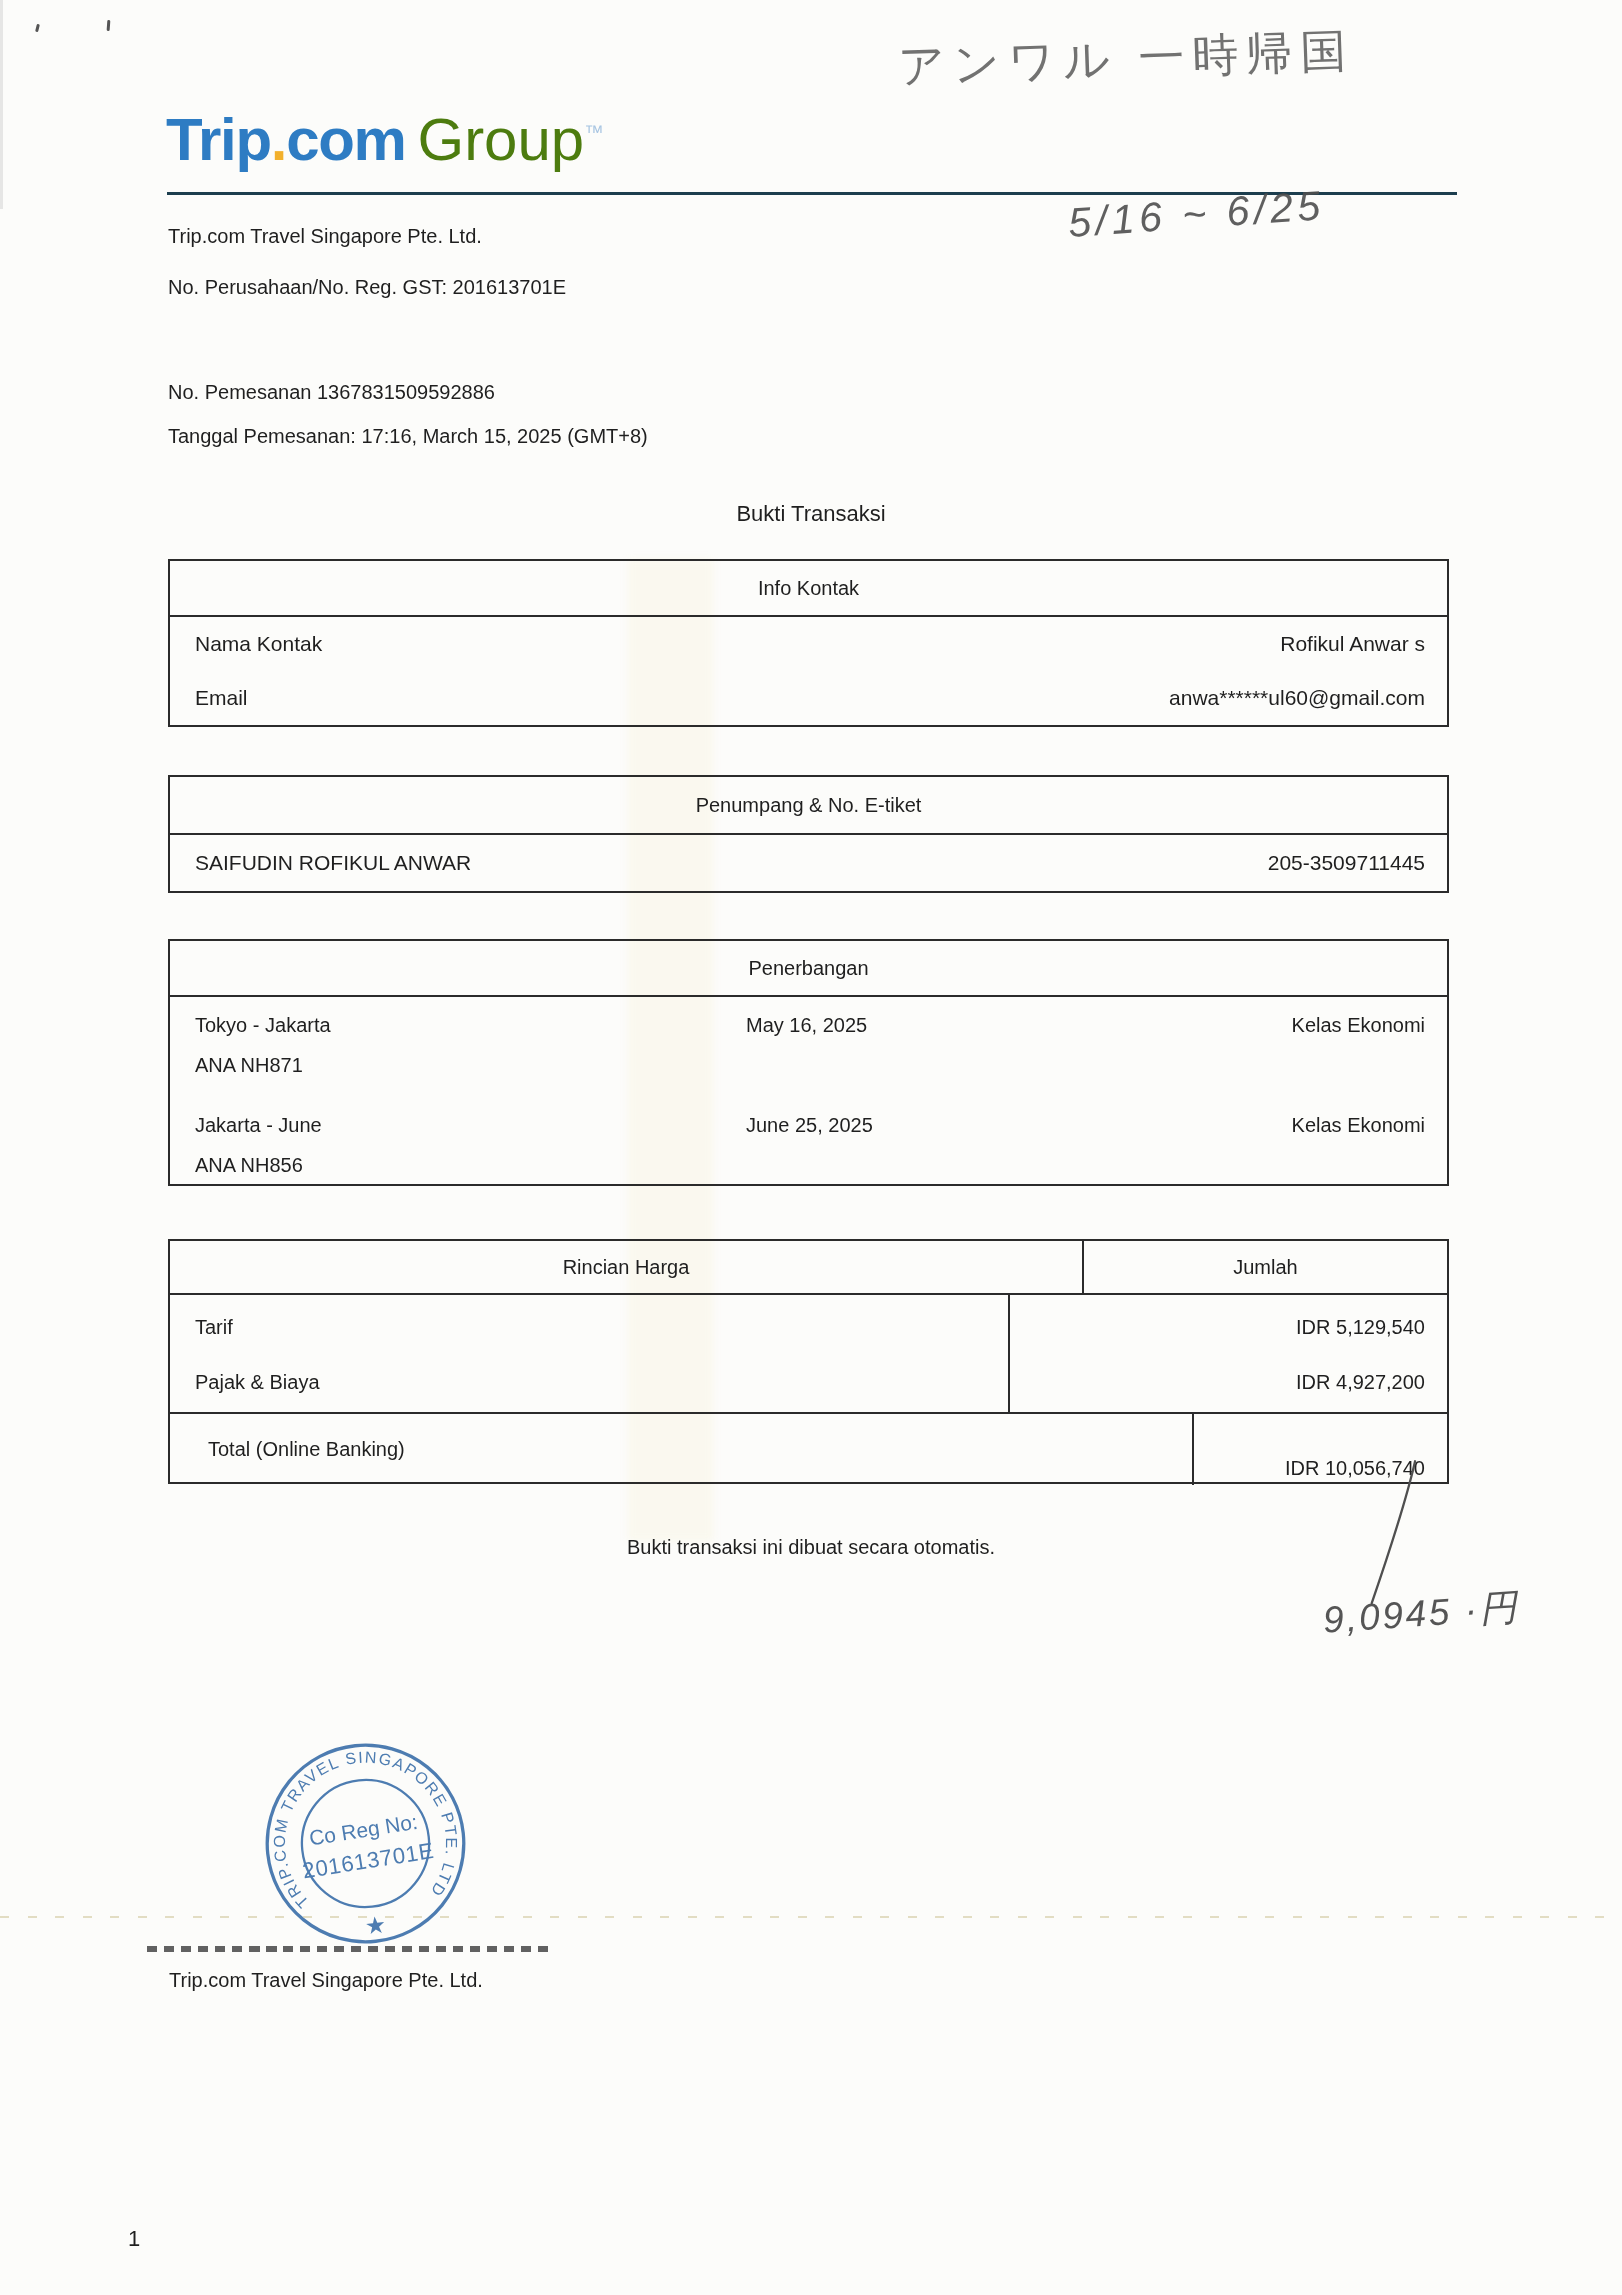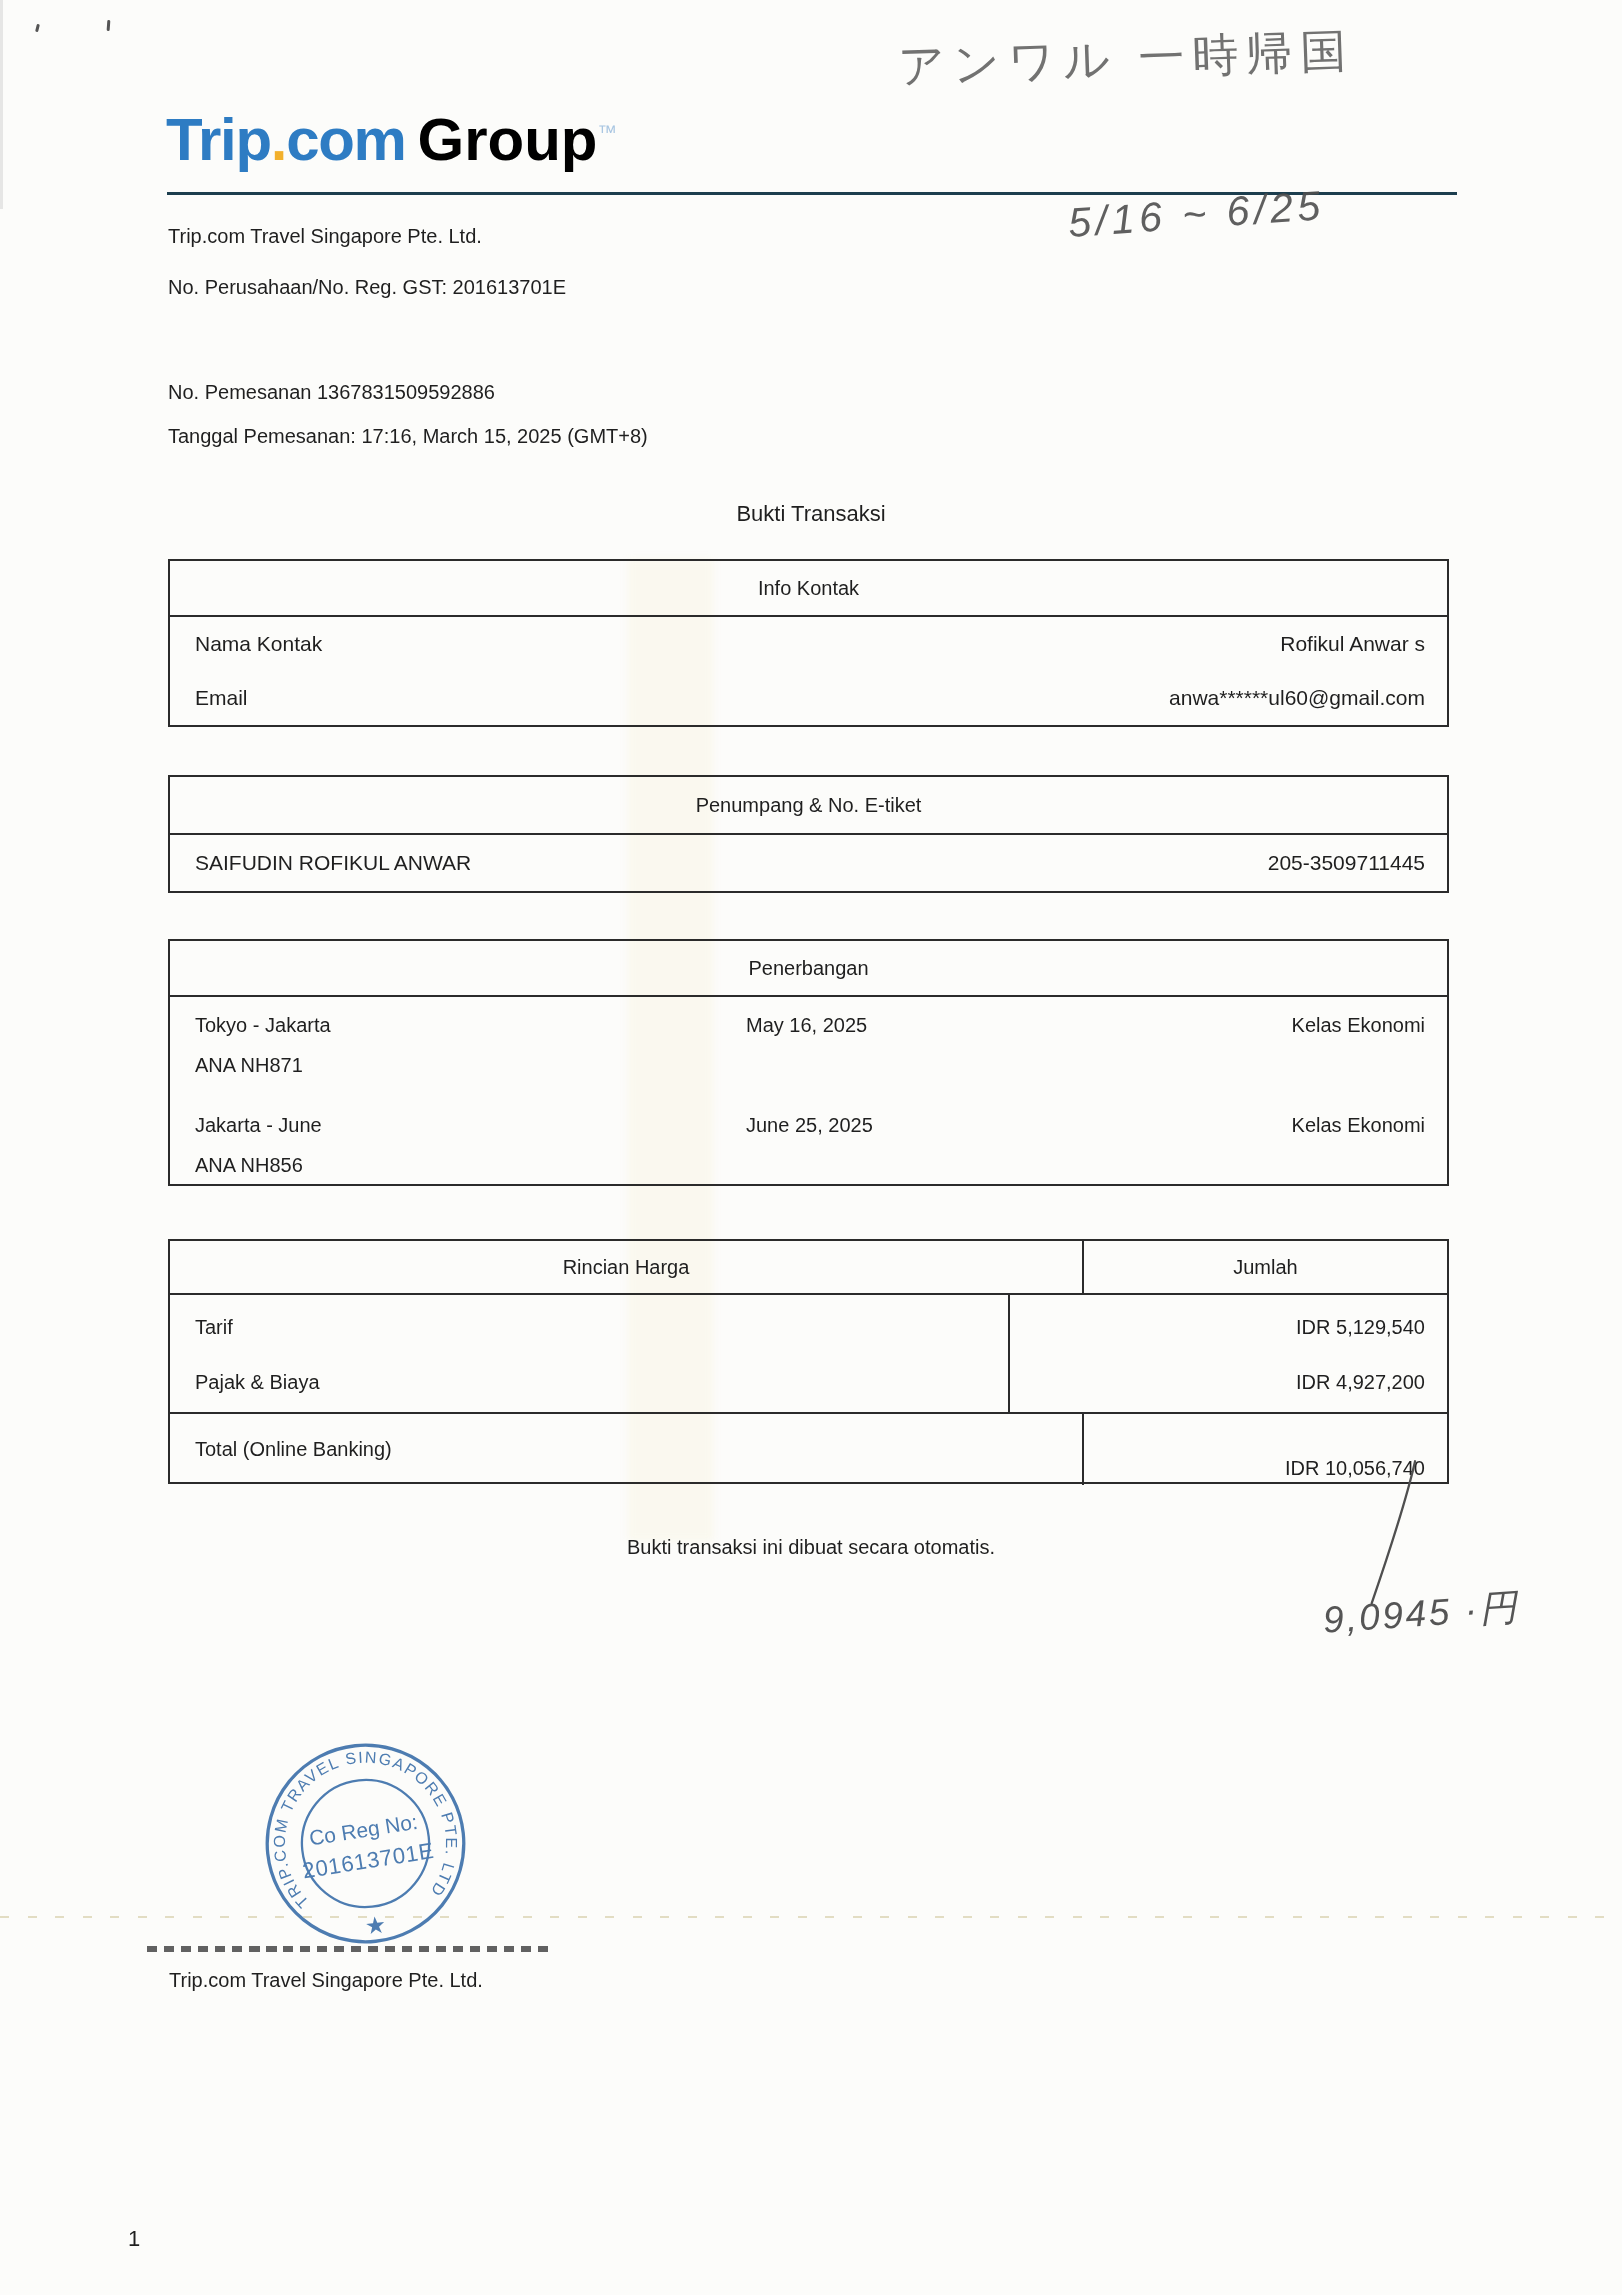--- a/index.html
+++ b/index.html
@@ -10,21 +10,21 @@
     background:#fcfcfa;
     overflow:hidden;
     font-family:"Liberation Sans","DejaVu Sans",sans-serif;
     color:#1f1f1f;
   }
   .abs{position:absolute;}
   
   .logo{top:105px;left:166px;font-weight:bold;font-size:60px;letter-spacing:-1.3px;white-space:nowrap;}
   .logo .lg-trip,.logo .lg-com{color:#2e7cc3;}
   .logo .lg-dot{color:#f2b02c;}
-  .logo .lg-group{color:#000000;font-weight:bold;margin-left:11.8px;letter-spacing:0;}
+  .logo .lg-group{color:#4d7c0f;font-weight:normal;margin-left:11.8px;letter-spacing:0;}
   .logo .lg-tm{color:#a9c6e2;font-size:19.6px;vertical-align:super;font-weight:normal;}
   .rule{top:192px;left:167px;width:1290px;height:3.3px;background:#1c3e4e;}
   
   .txt{font-size:20px;line-height:25px;white-space:nowrap;}
   .company-name{top:224px;left:168px;}
   .company-reg{top:275px;left:168px;}
   .booking-number{top:380px;left:168px;}
   .booking-date{top:424px;left:168px;}
   .doc-title{top:501px;left:0;width:1622px;text-align:center;font-size:22px;}
   .auto-note{top:1536px;left:0;width:1622px;text-align:center;font-size:20px;}
@@ -60,21 +60,21 @@
   
   .t-price{top:1239px;height:245px;}
   .t-price .p-head{display:flex;border-bottom:2.6px solid #2b2b2b;height:52px;font-size:20px;}
   .t-price .p-head .h1{width:914px;border-right:2.6px solid #2b2b2b;display:flex;align-items:center;justify-content:center;box-sizing:border-box;}
   .t-price .p-head .h2{flex:1;display:flex;align-items:center;justify-content:center;}
   .t-price .p-body{display:flex;height:117px;font-size:20px;}
   .t-price .p-body .b1{width:840px;border-right:2.6px solid #2b2b2b;box-sizing:border-box;padding:21px 0 0 25px;}
   .t-price .p-body .b2{flex:1;text-align:right;padding:21px 22px 0 0;}
   .t-price .p-line2{margin-top:32px;}
   .t-price .p-total{display:flex;border-top:2.6px solid #2b2b2b;height:71px;font-size:20px;}
-  .t-price .p-total .t1{width:914px;border-right:2.6px solid #2b2b2b;box-sizing:border-box;display:flex;align-items:center;padding-left:25px;}
+  .t-price .p-total .t1{width:1024px;border-right:2.6px solid #2b2b2b;box-sizing:border-box;display:flex;align-items:center;padding-left:38px;}
   .t-price .p-total .t2{flex:1;display:flex;align-items:center;justify-content:flex-end;padding-right:22px;margin-top:38px;}
   
   .stamp{top:1738px;left:260px;width:211px;height:211px;filter:blur(0.3px);opacity:.92;}
   .scan-dots{top:1916px;left:0;width:1622px;height:2px;
     background:repeating-linear-gradient(90deg,rgba(205,195,150,.55) 0 9.2px,transparent 9.2px 27.5px);}
   .dash-line{top:1946px;left:147px;width:408px;height:5.9px;
     background:repeating-linear-gradient(90deg,#616161 0 10.5px,transparent 10.5px 17px);}
   .speck{background:#555;border-radius:1.3px;}
   .speck1{top:23.6px;left:36px;width:3.3px;height:7.9px;transform:rotate(14deg);}
   .speck2{top:19.6px;left:107px;width:3.3px;height:10.5px;transform:rotate(4deg);}

